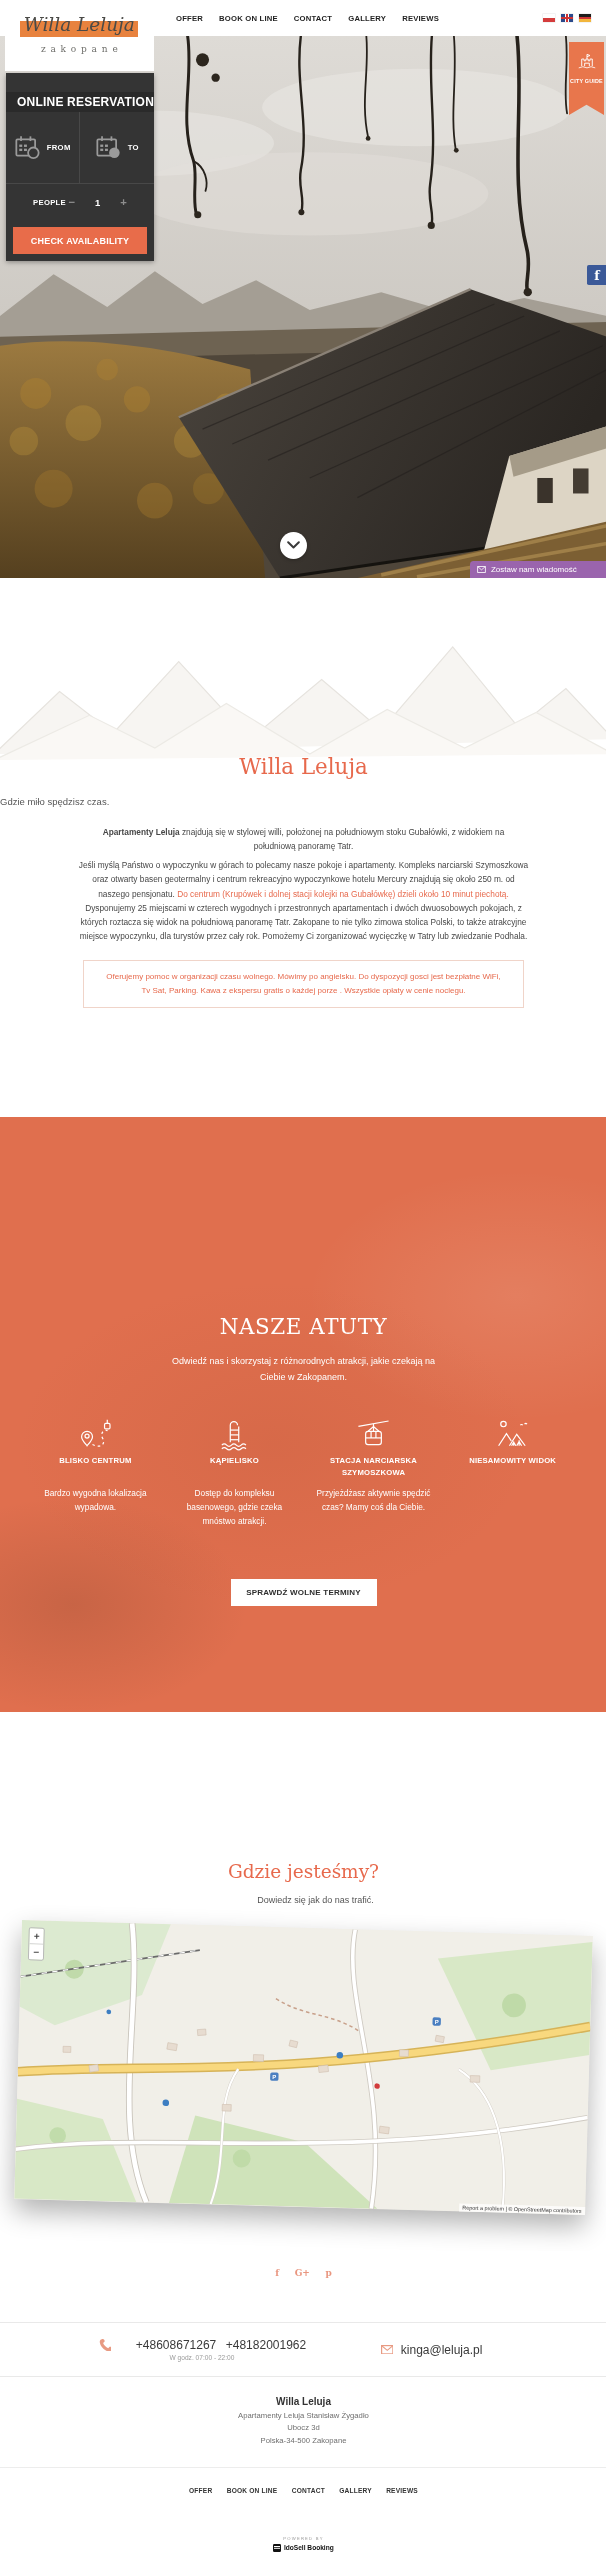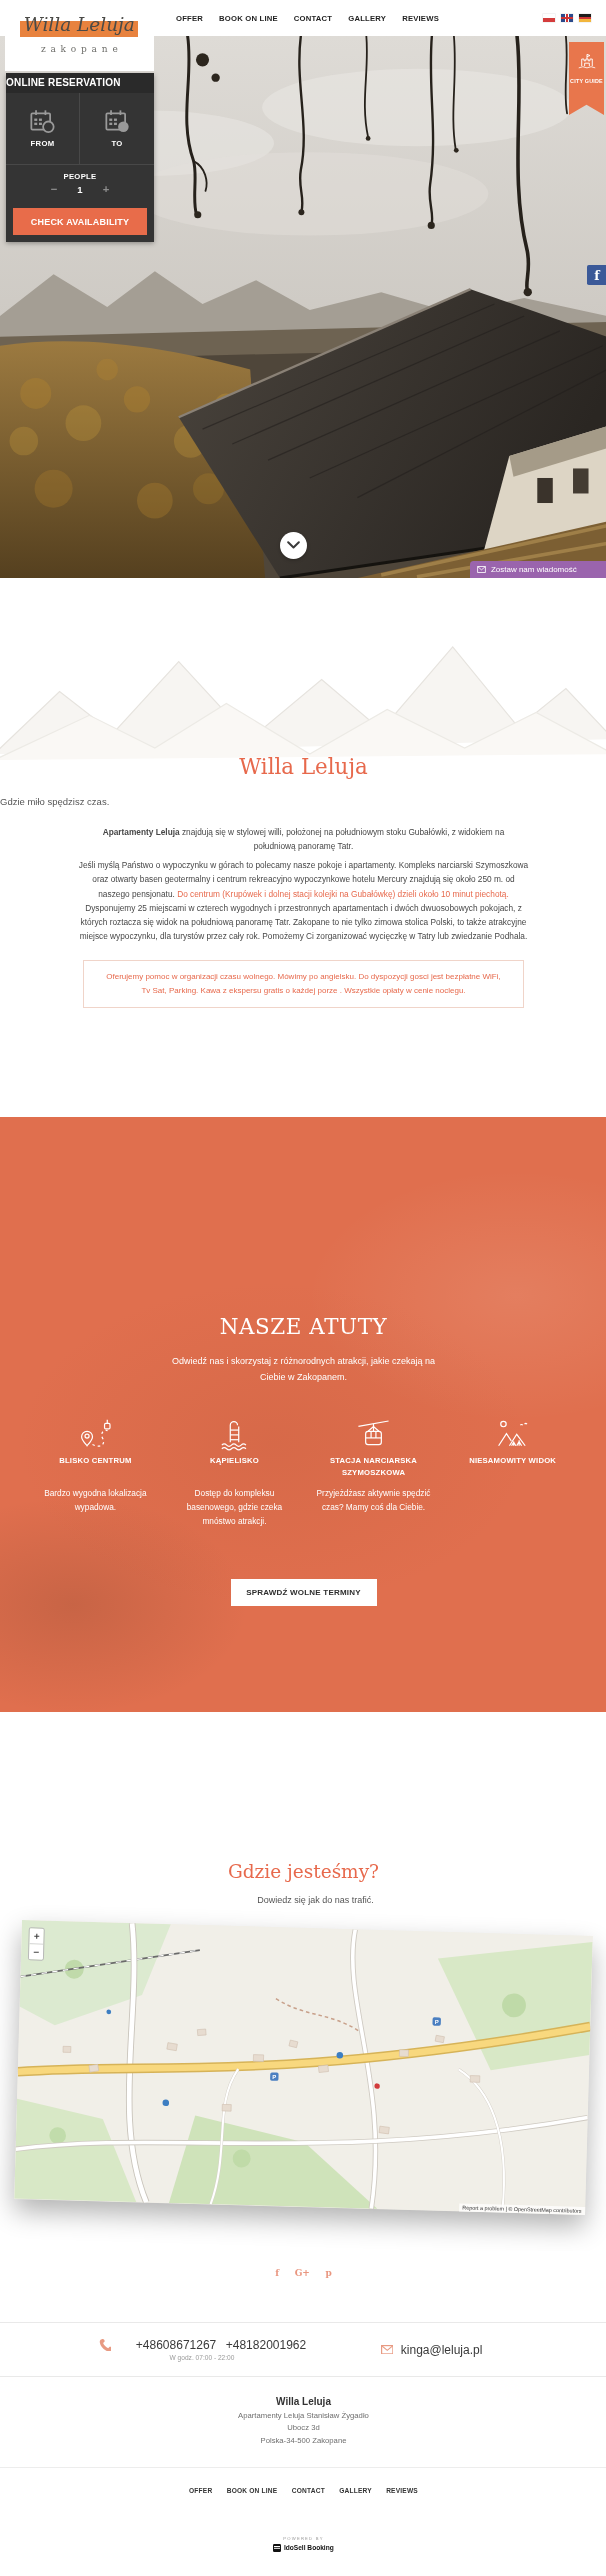--- a/index.html
+++ b/index.html
@@ -32,26 +32,26 @@
   .logo-script { position:absolute; left:0; right:0; top:-7.1px; font-family:"DejaVu Serif","Liberation Serif",serif;
       font-style:italic; font-size:18.5px; color:#4a4a47; white-space:nowrap; }
   .logo-sub { margin-top:7.1px; font-family:"DejaVu Serif",serif; font-size:9px; letter-spacing:4.8px; color:#6f6f6b; text-indent:4.8px; }
 
   
   .hero { position:absolute; left:0; top:36px; width:607px; height:542px; overflow:hidden; }
   .hero-art { position:absolute; inset:0; z-index:0; }
 
   
   .res { position:absolute; left:6px; top:37px; width:148px; z-index:20; background:#343434; box-shadow:0 1.8px 4.8px rgba(0,0,0,.35); }
-  .res-title { height:20px; line-height:20px; background:#2a2a2a; color:#fff; font-size:10px; font-weight:bold; text-align:left; letter-spacing:0.2px; }
+  .res-title { height:20px; line-height:20px; background:#2a2a2a; color:#fff; font-size:12px; font-weight:bold; text-align:right; letter-spacing:0.2px;margin-top:19px; }
   .res-dates { display:flex; height:71px; }
-  .res-cell { width:50%; display:flex; flex-direction:column; align-items:center; justify-content:center; gap:5.4px; cursor:pointer; }
+  .res-cell { width:50%; display:flex; flex-direction:row; align-items:center; justify-content:center; gap:5.4px; cursor:pointer; }
   .res-cell:first-child { border-right:0.6px solid #484848; }
   .res-cell-label { color:#fff; font-size:7.7px; font-weight:bold; letter-spacing:0.3px; }
-  .res-people { border-top:0.6px solid #484848; height:38px; display:flex; flex-direction:column; align-items:center; justify-content:center; gap:2.4px; }
+  .res-people { border-top:0.6px solid #484848; height:38px; display:flex; flex-direction:row; align-items:center; justify-content:center; gap:2.4px; }
   .res-people-label { color:#fff; font-size:7.7px; font-weight:bold; letter-spacing:0.3px; }
   .stepper { display:flex; align-items:center; gap:20px; }
   .stepper-btn { color:#8d8d8d; font-size:11.3px; font-weight:bold; cursor:pointer; line-height:1; }
   .stepper-val { color:#fff; font-size:9.5px; font-weight:bold; }
   .res-submit { margin:6px 6.6px 7.1px; height:27px; background:#e86c4a; color:#fff; font-size:9px; font-weight:bold;
       display:flex; align-items:center; justify-content:center; letter-spacing:0.2px; cursor:pointer; }
 
   
   .city-guide { position:absolute; right:3px; top:6px; width:35px; height:73px; background:#e8764c; z-index:20; cursor:pointer;
       clip-path:polygon(0 0,100% 0,100% 100%,50% 86%,0 100%);

